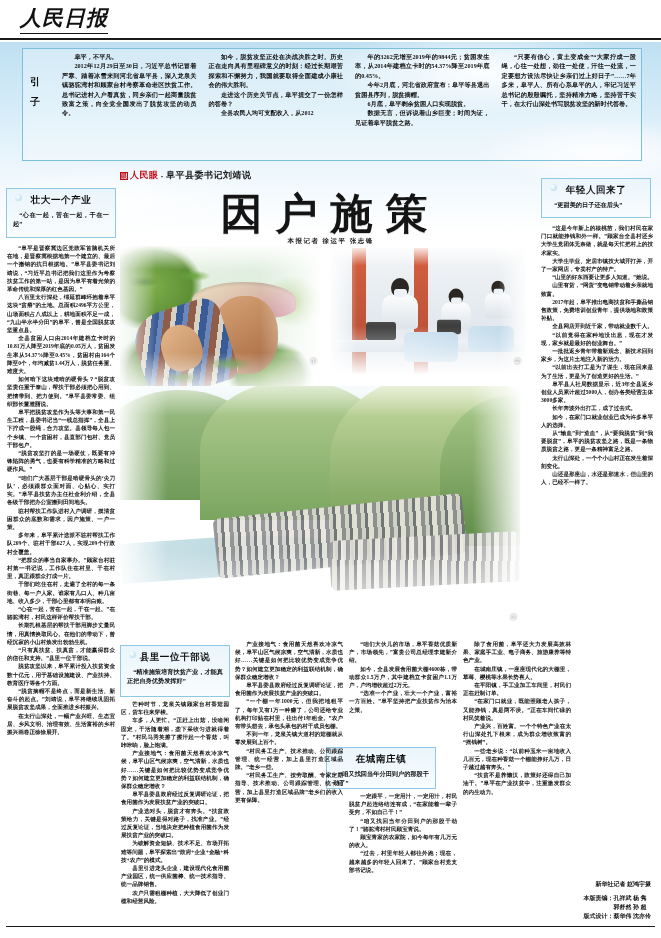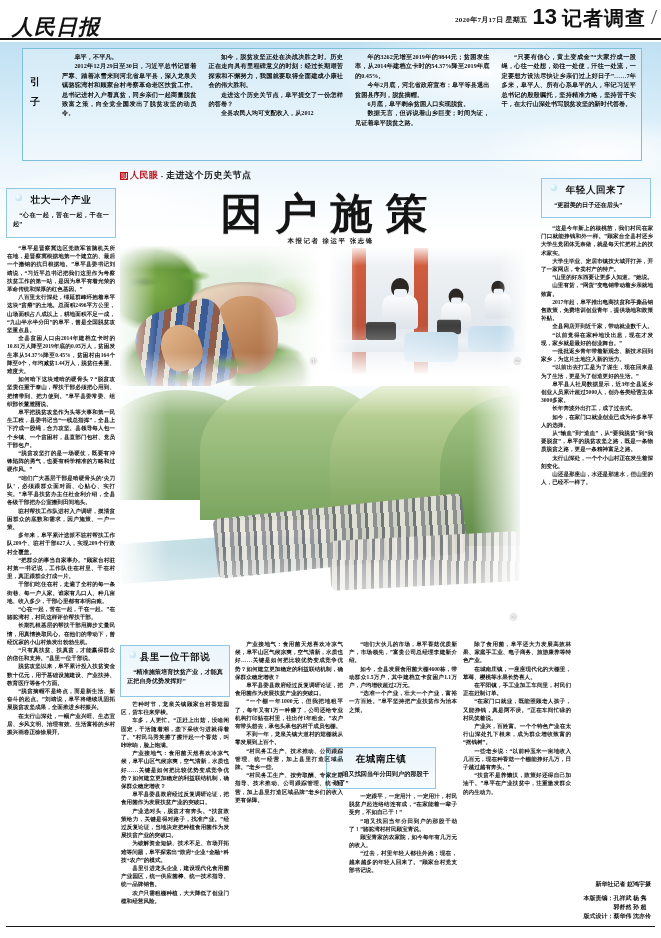--- a/index.html
+++ b/index.html
@@ -11,27 +11,26 @@
     overflow:hidden;
     position:relative;
   }
   
   .masthead{
     position:absolute;left:0;top:0;width:661px;height:40px;
     border-bottom:2px solid #1a1a1a;
     box-sizing:border-box;
   }
   .logo{
-    position:absolute;left:12px;top:4px;
+    position:absolute;left:20px;top:4px;
     font-family:"Liberation Serif","DejaVu Serif",serif;
     font-size:21px;font-weight:700;font-style:italic;
     letter-spacing:1px;color:#111;
     border-bottom:1.5px solid #111;
     padding-bottom:1px;
-    margin-top:9px;
   }
   .mast-right{
     position:absolute;right:4px;top:6px;
     display:flex;align-items:flex-end;gap:5px;
   }
   .mast-date{
     font-size:7px;color:#111;letter-spacing:.3px;
     padding-bottom:3px;font-weight:700;
   }
   .mast-pageno{
@@ -281,26 +280,20 @@
   .newsagency{
     position:absolute;right:10px;top:880px;
     font-size:6px;font-weight:700;color:#111;white-space:nowrap;
   }
 </style>
 </head>
 <body>
 
 <div class="masthead">
   <div class="logo">人民日报</div>
-  <div class="mast-right">
-    <div class="mast-date">2020年7月17日 星期五</div>
-    <div class="mast-pageno">13</div>
-    <div class="mast-section">记者调查</div>
-    <div class="mast-slash">/</div>
-  </div>
 </div>
 
 <div class="sky"></div>
 
 <div class="introbox"></div>
 <div class="intro-label">
   <span>引</span>
   <span>子</span>
 </div>
 <div class="intro-cols">
@@ -321,21 +314,21 @@
   </div>
   <div class="intro-col">
     <p>“只要有信心，黄土变成金”“大家拧成一股绳，心往一处想，劲往一处使，汗往一处流，一定要想方设法尽快让乡亲们过上好日子”……7年多来，阜平人、所有心系阜平的人，牢记习近平总书记的殷殷嘱托，坚持精准方略，坚持苦干实干，在太行山深处书写脱贫攻坚的新时代答卷。</p>
   </div>
 </div>
 
 <div class="kicker">
   <span class="sq">眼</span>
   <span>人民眼</span>
   <span class="dark">·</span>
-  <span class="dark">走进这个历史关节点</span>
+  <span class="dark">阜平县委书记刘靖说</span>
 </div>
 <div class="maintitle">因户施策</div>
 <div class="byline">本报记者 徐运平 张志锋</div>
 
 <div class="photo ph1">
   <div class="ph1-bg"></div>
   <div class="ph1-hat"></div>
   <div class="ph1-face"></div>
   <div class="ph1-arm">
     <div class="ph1-hand"></div>

